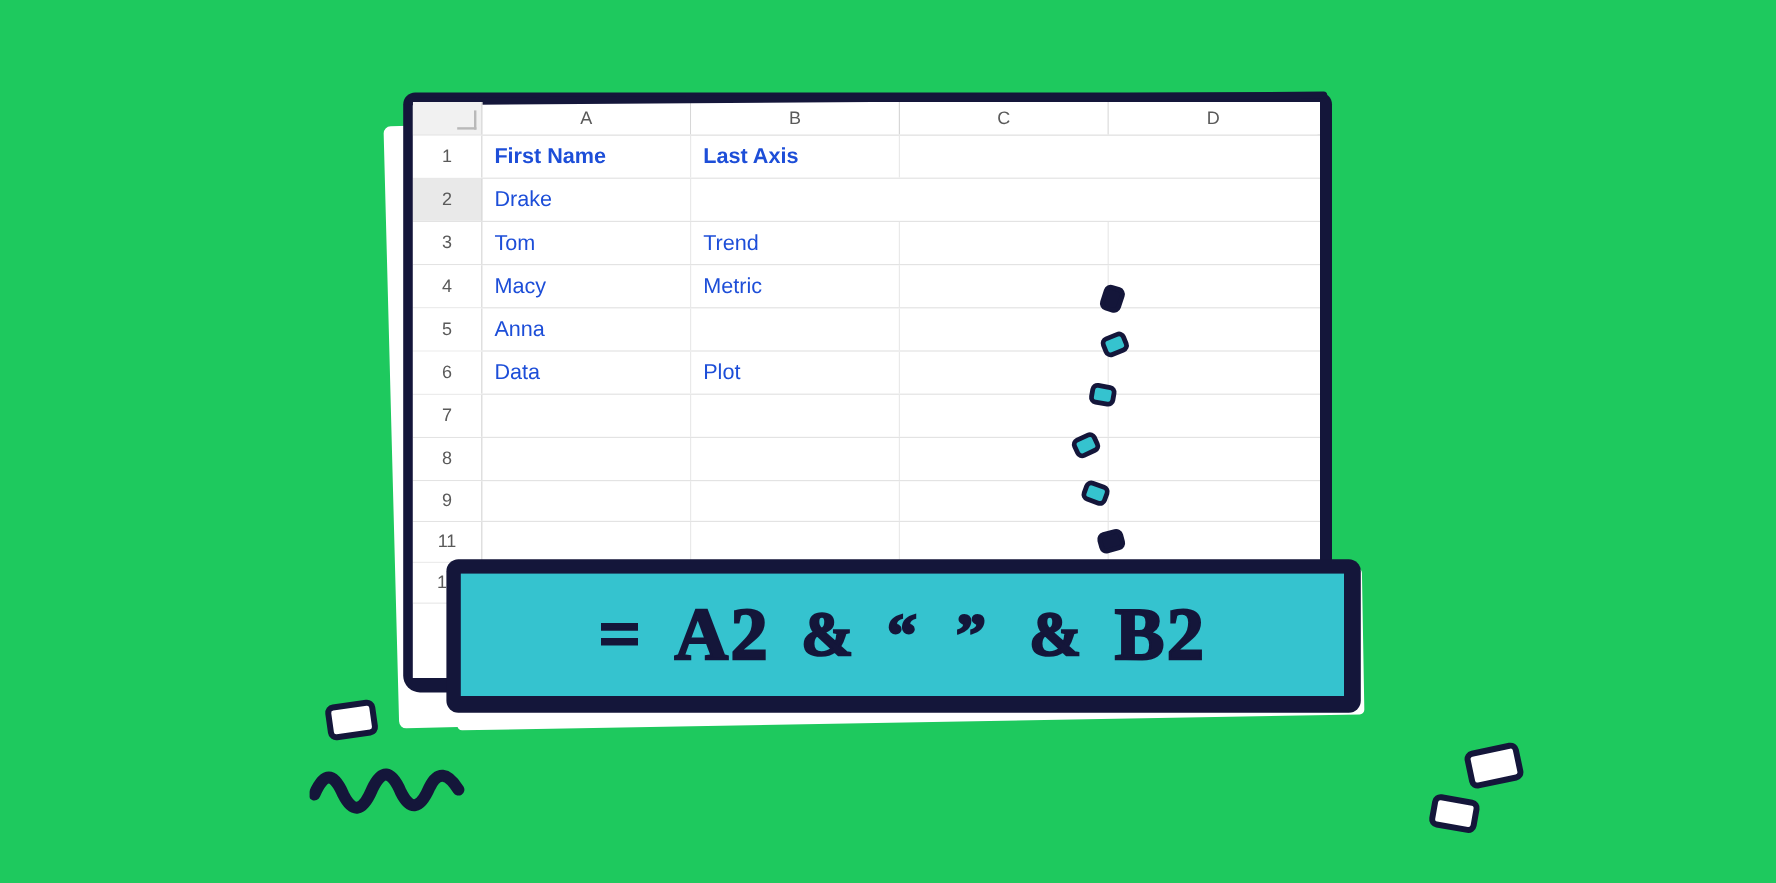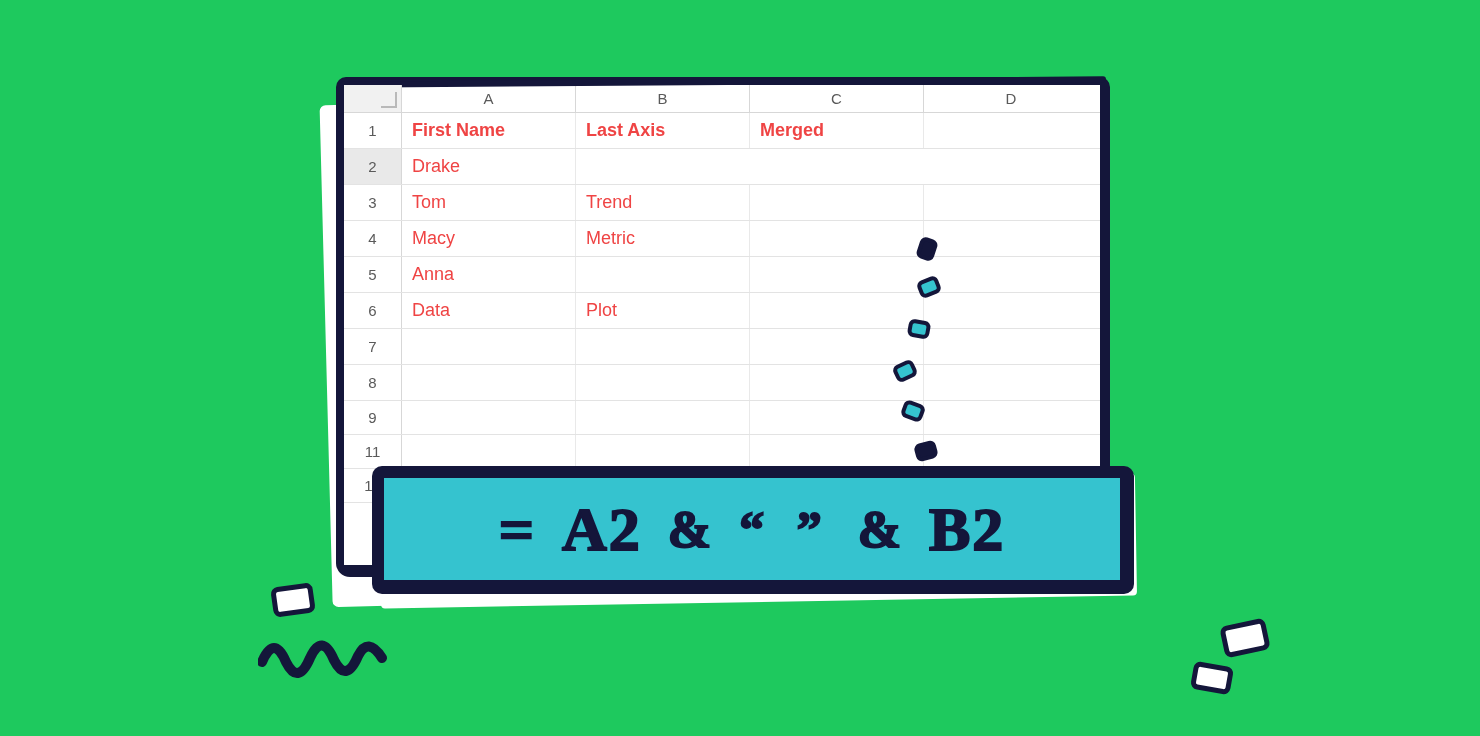--- a/index.html
+++ b/index.html
@@ -102,21 +102,21 @@
   .row.active .row-head{
     background:#e9e9e9;
   }
   .cell {
     width: 174px;
     border-right: 1px solid #e9e9e9;
     padding: 0 10px;
     display: flex;
     align-items: center;
     font-size: 18px;
-    color: #ef4444;
+    color: #1d4ed8;
     position:relative;
   }
   .cell:last-child{ border-right:none; }
   .cell.bold { font-weight: 700; }
 
   .cell.selected{
     outline:2px solid #2a7de1;
     outline-offset:-1px;
     z-index:2;
   }
@@ -215,21 +215,20 @@
         <div class="col-head">A</div>
         <div class="col-head">B</div>
         <div class="col-head">C</div>
         <div class="col-head">D</div>
       </div>
 
       <div class="row">
         <div class="row-head">1</div>
         <div class="cell bold">First Name</div>
         <div class="cell bold">Last Axis</div>
-        <div class="cell bold">Merged</div>
         <div class="cell"></div>
       </div>
 
       <div class="row active">
         <div class="row-head">2</div>
         <div class="cell">Drake</div>
         <div class="cell"></div>
       </div>
 
       <div class="row">

